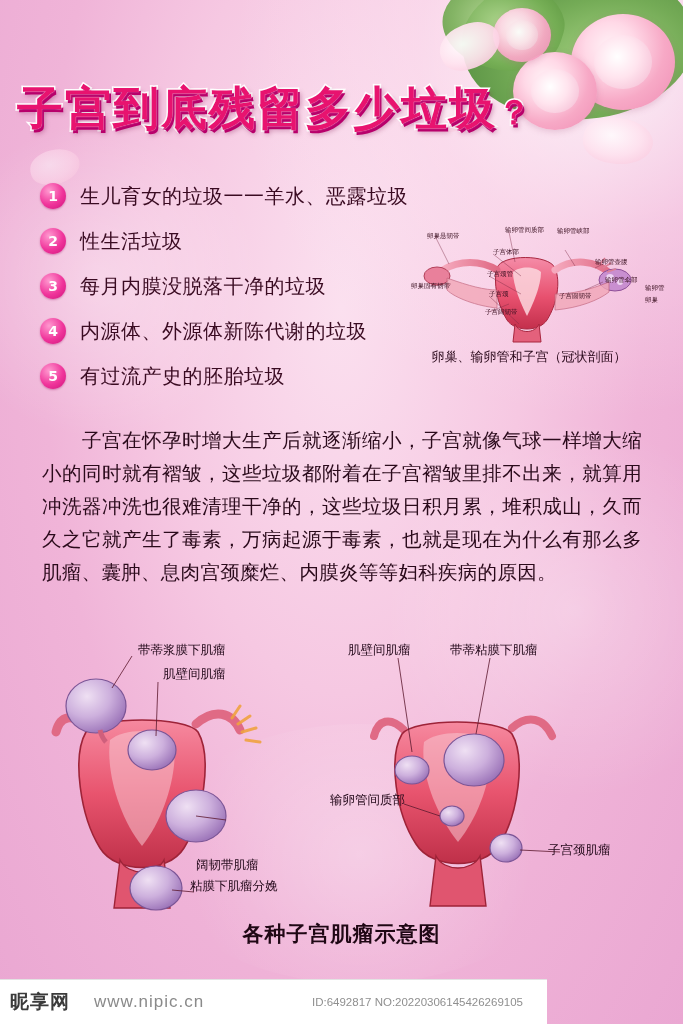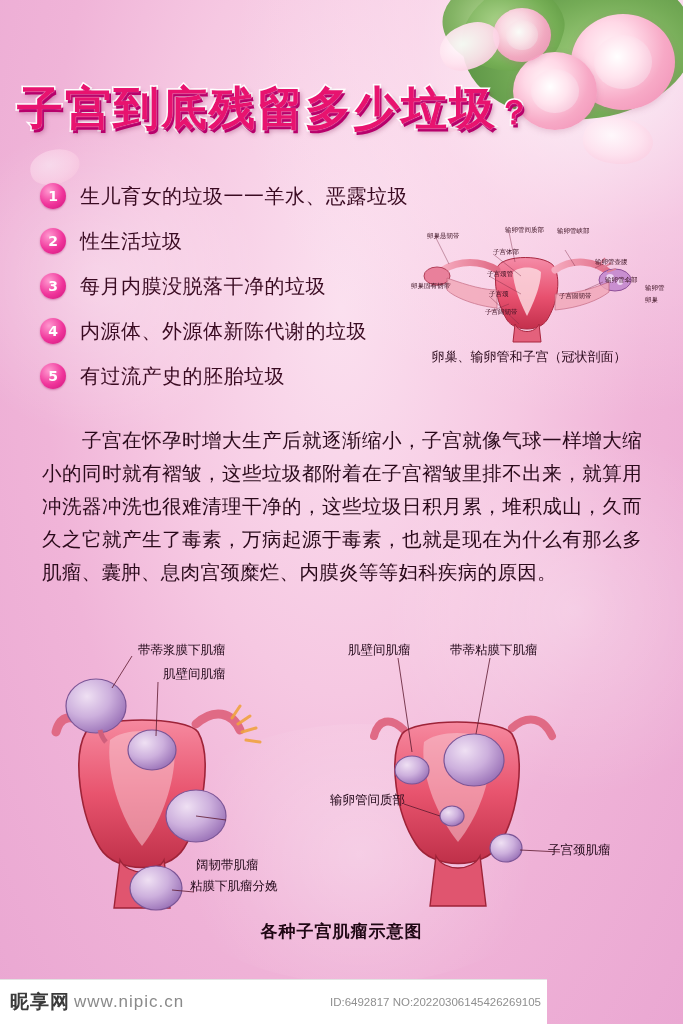--- a/index.html
+++ b/index.html
@@ -203,21 +203,21 @@
     top: 620px;
     width: 683px;
     height: 330px;
   }
   .fig-caption {
     position: absolute;
     left: 0;
     top: 300px;
     width: 683px;
     text-align: center;
-    font-size: 17px;
+    font-size: 21px;
     font-weight: bold;
     color: #1f0714;
     font-family: "DejaVu Sans", "Liberation Sans", sans-serif;
     letter-spacing: 1px;
   }
   .fib-label {
     position: absolute;
     font-size: 12.5px;
     color: #23091a;
     font-family: "DejaVu Sans", "Liberation Sans", sans-serif;
@@ -242,29 +242,29 @@
     margin-left: 10px;
   }
   .logo-mark {
     font-size: 19px;
     font-weight: bold;
     color: #3b3b3b;
     font-family: "DejaVu Sans", "Liberation Sans", sans-serif;
     letter-spacing: 1px;
   }
   .logo-url {
-    margin-left: 4px;
+    margin-left: 24px;
     font-size: 17px;
     color: #8a8a8a;
     font-family: "Liberation Sans", sans-serif;
     letter-spacing: 1px;
   }
   .footer-id {
     position: absolute;
-    right: 6px;
+    right: 24px;
     font-size: 11.5px;
     color: #8f8f8f;
     font-family: "Liberation Sans", sans-serif;
   }
   .svg-wrap { position:absolute; left:0; top:0; }
 </style>
 </head>
 <body>
 
 <div class="poster">

